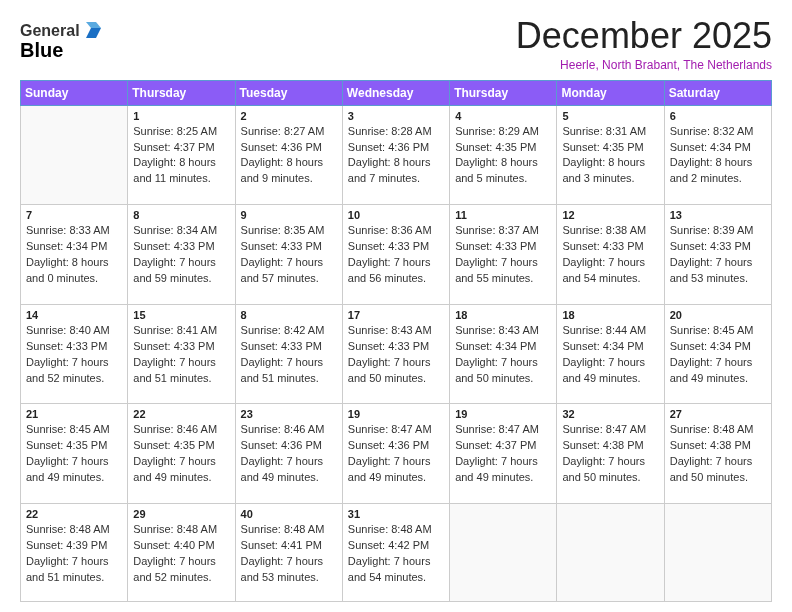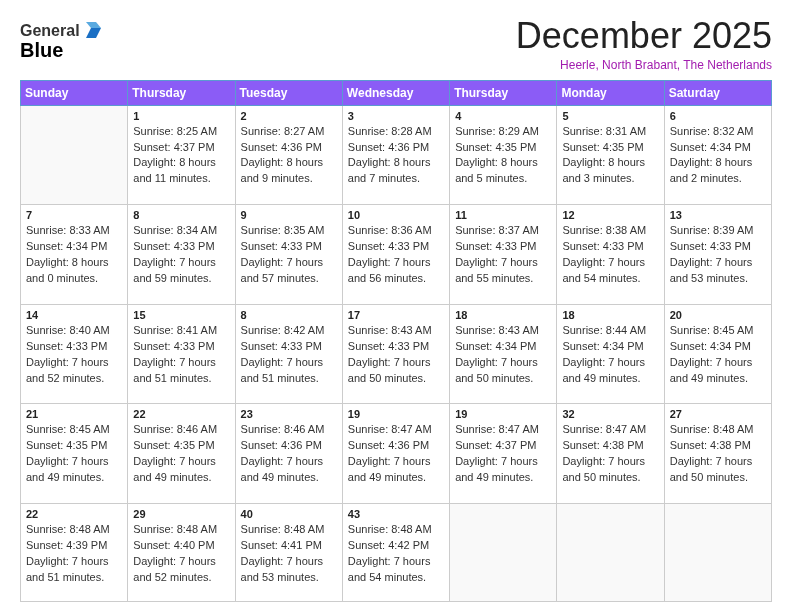--- a/index.html
+++ b/index.html
@@ -250,21 +250,21 @@
           </td>
           <td>
             <span class="day-num">29</span>
             <div class="day-info">Sunrise: 8:48 AM<br>Sunset: 4:40 PM<br>Daylight: 7 hours<br>and 52 minutes.</div>
           </td>
           <td>
             <span class="day-num">40</span>
             <div class="day-info">Sunrise: 8:48 AM<br>Sunset: 4:41 PM<br>Daylight: 7 hours<br>and 53 minutes.</div>
           </td>
           <td>
-            <span class="day-num">43</span>
+            <span class="day-num">31</span>
             <div class="day-info">Sunrise: 8:48 AM<br>Sunset: 4:42 PM<br>Daylight: 7 hours<br>and 54 minutes.</div>
           </td>
           <td class="empty"></td>
           <td class="empty"></td>
           <td class="empty"></td>
         </tr>
       </tbody>
   </table>
 </div>
 

